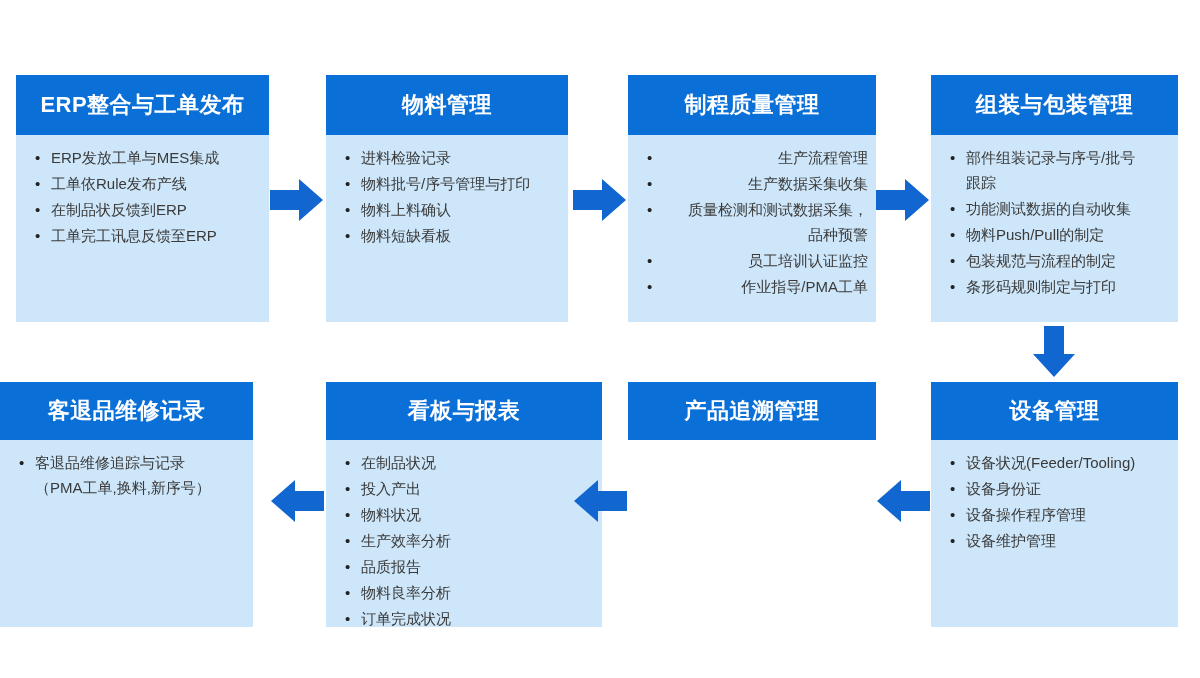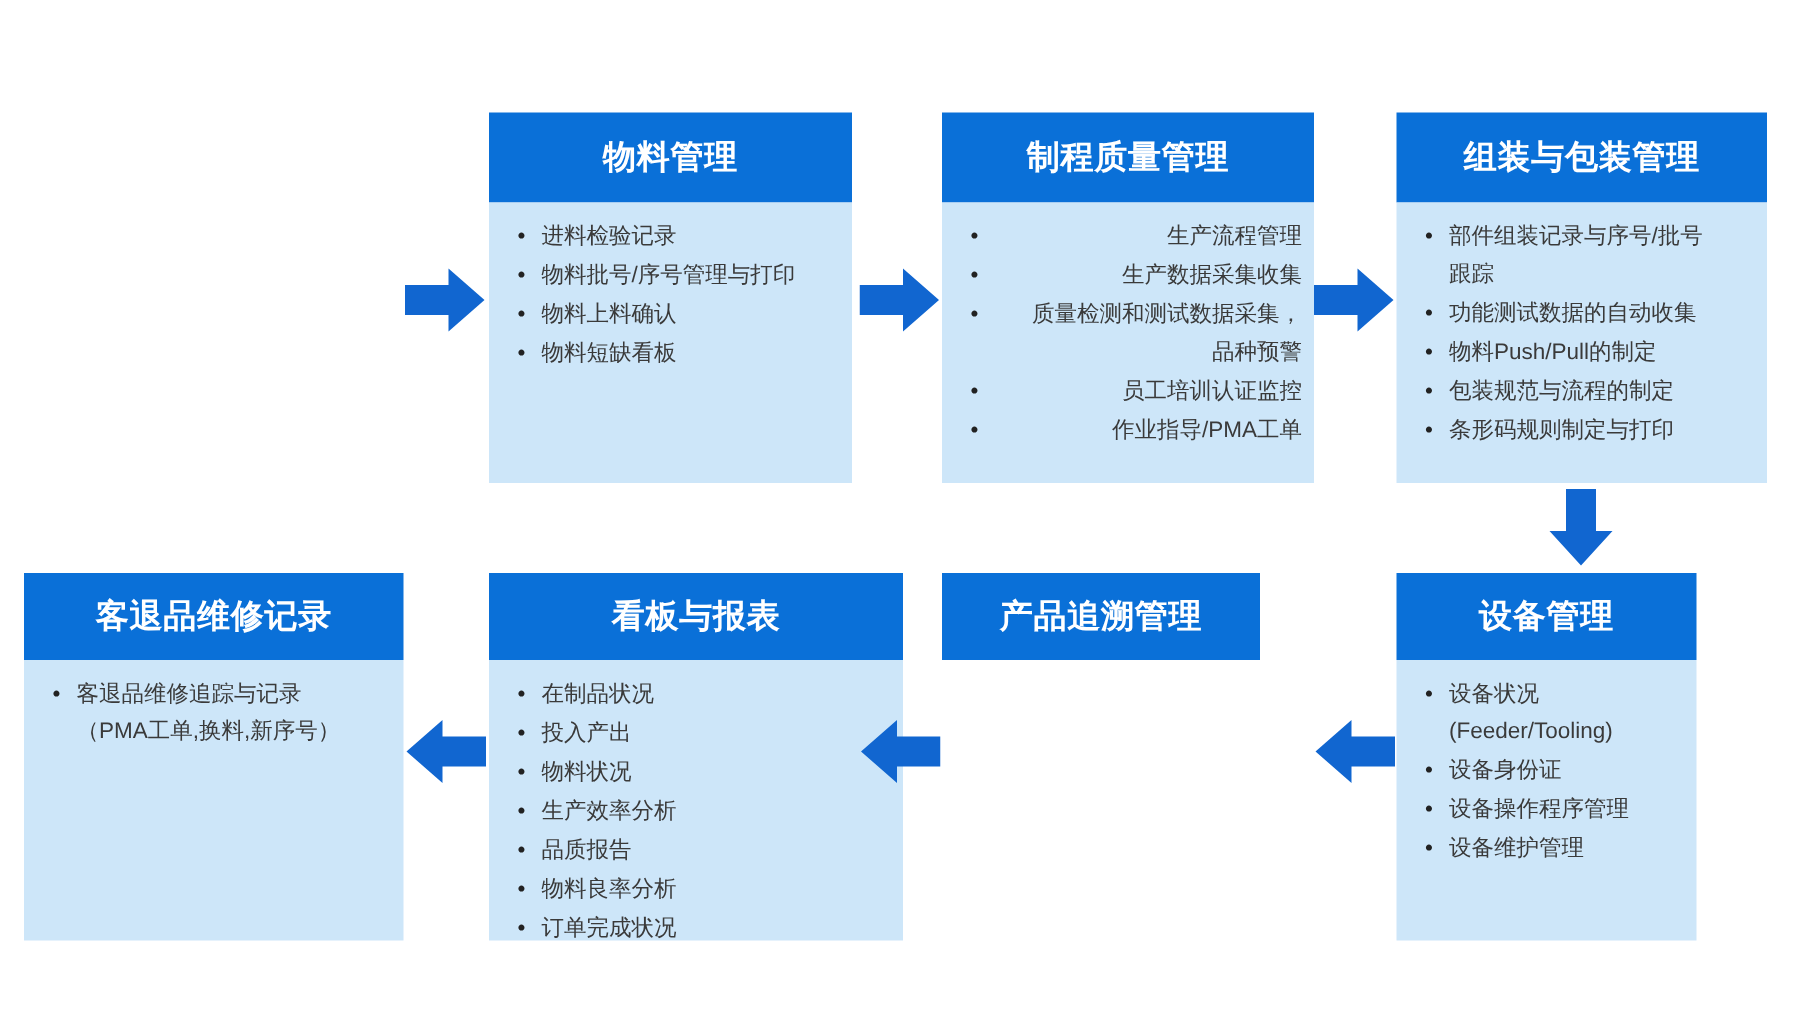--- a/index.html
+++ b/index.html
@@ -56,20 +56,33 @@
   }
   .arrow { position: absolute; }
   .arrow polygon { fill: var(--arrow); }
   .arrow-left { transform: scaleX(-1); }
 </style>
 </head>
 <body>
 
 <div class="canvas">
 
+  <div class="box r1" style="left:16px; top:75px; width:253px;">
+    <div class="box-header">
+      <span>ERP整合与工单发布</span>
+    </div>
+    <div class="box-body">
+      <ul>
+        <li>ERP发放工单与MES集成</li>
+        <li>工单依Rule发布产线</li>
+        <li>在制品状反馈到ERP</li>
+        <li>工单完工讯息反馈至ERP</li>
+      </ul>
+    </div>
+  </div>
 
   <div class="box r1" style="left:326px; top:75px; width:242px;">
     <div class="box-header">
       <span>物料管理</span>
     </div>
     <div class="box-body">
       <ul>
         <li>进料检验记录</li>
         <li>物料批号/序号管理与打印</li>
         <li>物料上料确认</li>
@@ -103,21 +116,21 @@
         <li>部件组装记录与序号/批号
 跟踪</li>
         <li>功能测试数据的自动收集</li>
         <li>物料Push/Pull的制定</li>
         <li>包装规范与流程的制定</li>
         <li>条形码规则制定与打印</li>
       </ul>
     </div>
   </div>
 
-  <div class="box r2" style="left:16px; top:382px; width:253px;">
+  <div class="box r2" style="left:0; top:382px; width:253px;">
     <div class="box-header">
       <span>客退品维修记录</span>
     </div>
     <div class="box-body">
       <ul>
         <li>客退品维修追踪与记录
 （PMA工单,换料,新序号）</li>
       </ul>
     </div>
   </div>
@@ -132,27 +145,27 @@
         <li>投入产出</li>
         <li>物料状况</li>
         <li>生产效率分析</li>
         <li>品质报告</li>
         <li>物料良率分析</li>
         <li>订单完成状况</li>
       </ul>
     </div>
   </div>
 
-  <div class="box r2" style="left:628px; top:382px; width:212px;">
+  <div class="box r2" style="left:628px; top:382px; width:248px;">
     <div class="box-header">
       <span>产品追溯管理</span>
     </div>
   </div>
 
-  <div class="box r2" style="left:931px; top:382px; width:200px;">
+  <div class="box r2" style="left:931px; top:382px; width:247px;">
     <div class="box-header">
       <span>设备管理</span>
     </div>
     <div class="box-body">
       <ul>
         <li>设备状况(Feeder/Tooling)</li>
         <li>设备身份证</li>
         <li>设备操作程序管理</li>
         <li>设备维护管理</li>
       </ul>

